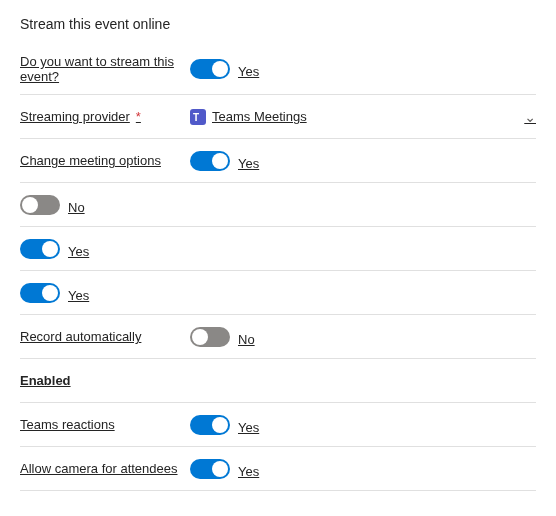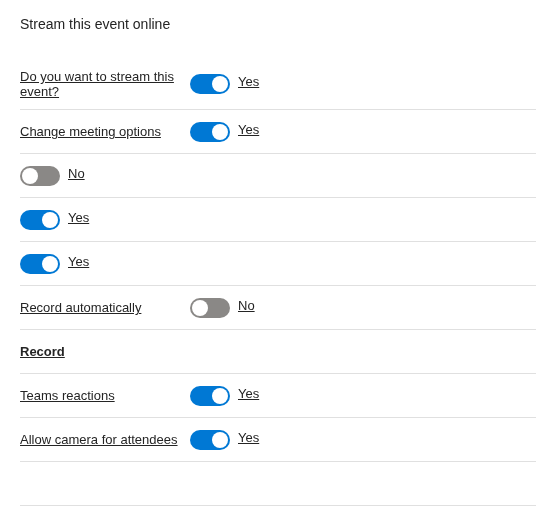--- a/index.html
+++ b/index.html
@@ -11,21 +11,21 @@
       width: 556px;
       min-height: 516px;
     }
     .container {
       padding: 16px 20px;
     }
     .section-title {
       font-size: 14px;
       font-weight: 400;
       color: #242424;
-      margin-bottom: 27px;
+      margin-bottom: 12px;
     }
     .row {
       display: flex;
       align-items: center;
       border-bottom: 1px solid #e0e0e0;
       padding: 10px 0;
       min-height: 44px;
       text-decoration: underline;
     }
     .row-label {
@@ -38,21 +38,21 @@
       align-items: center;
       gap: 6px;
     }
     .required-star {
       color: #d13438;
       font-size: 13px;
     }
     .row-value {
       flex: 1;
       display: flex;
-      align-items: flex-start;
+      align-items: flex-end;
       gap: 8px;
     }
     
     .toggle {
       position: relative;
       width: 40px;
       height: 20px;
       cursor: pointer;
     }
     .toggle-track {
@@ -108,20 +108,36 @@
       <div class="row-value">
         <div class="toggle">
           <div class="toggle-track on">
             <div class="toggle-thumb"></div>
           </div>
         </div>
         <span class="toggle-label">Yes</span>
       </div>
     </div>
       <div class="row">
+      <div class="row-label">
+        Streaming provider
+        <span class="required-star">*</span>
+      </div>
+      <div class="row-value" style="justify-content:space-between; cursor:pointer;">
+        <div style="display:flex; align-items:center; gap:6px;">
+          <svg width="16" height="16" viewBox="0 0 16 16">
+            <rect width="16" height="16" rx="3" fill="#5059C9"></rect>
+            <text x="3" y="12" font-size="10" fill="white" font-weight="bold">T</text>
+          </svg>
+          <span>Teams Meetings</span>
+        </div>
+        <span style="color:#605e5c; font-size:14px;">⌄</span>
+      </div>
+    </div>
+      <div class="row">
       <div class="row-label">Change meeting options</div>
       <div class="row-value">
         <div class="toggle">
           <div class="toggle-track on">
             <div class="toggle-thumb"></div>
           </div>
         </div>
         <span class="toggle-label">Yes</span>
       </div>
     </div>
@@ -161,21 +177,21 @@
         <div class="toggle">
           <div class="toggle-track off">
             <div class="toggle-thumb"></div>
           </div>
         </div>
         <span class="toggle-label">No</span>
       </div>
     </div>
       <div class="row">
       <div class="row-value">
-        <span class="bold-text">Record</span>
+        <span class="bold-text">Enabled</span>
       </div>
     </div>
       <div class="row">
       <div class="row-label">Teams reactions</div>
       <div class="row-value">
         <div class="toggle">
           <div class="toggle-track on">
             <div class="toggle-thumb"></div>
           </div>
         </div>

